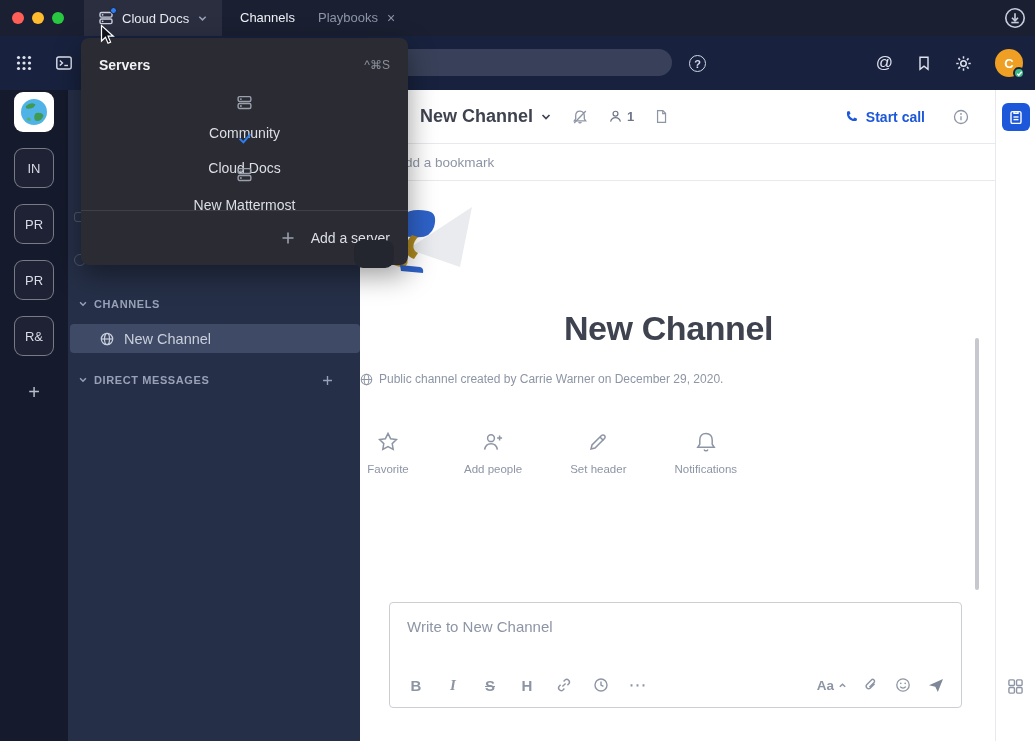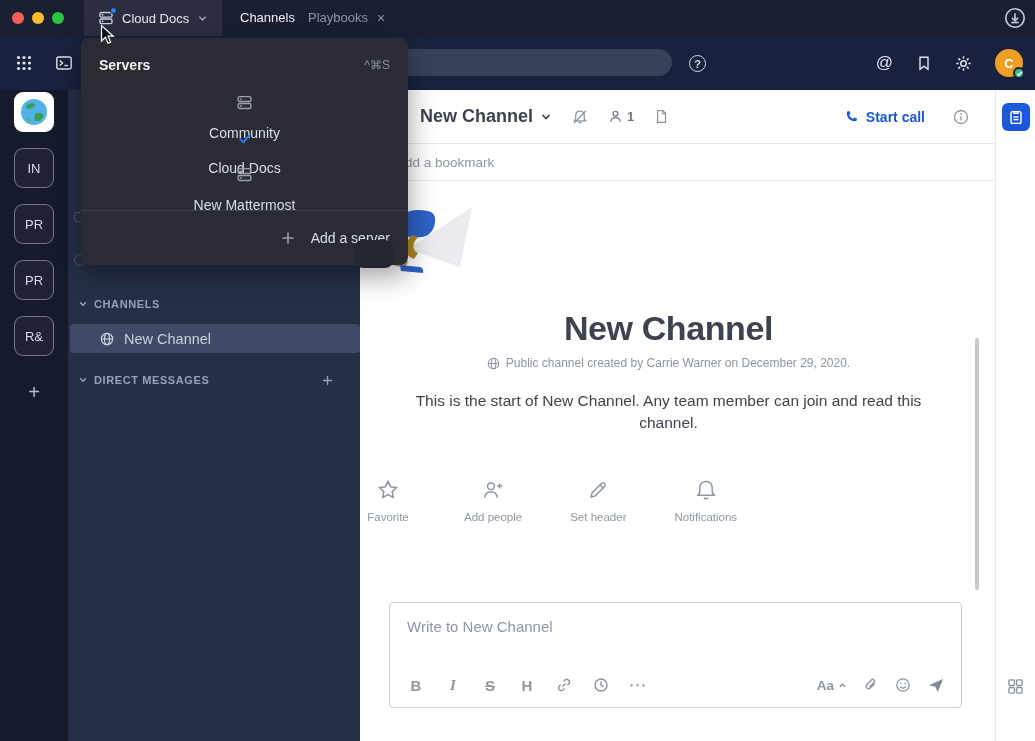--- a/index.html
+++ b/index.html
@@ -11,21 +11,21 @@
   .titlebar { position:absolute; left:0; top:0; width:1035px; height:36px; background:#1a1f31; }
   .traffic { position:absolute; left:12px; top:12px; display:flex; gap:8px; }
   .dot { width:12px; height:12px; border-radius:50%; }
   .dot.red{background:#ff5f57}.dot.yel{background:#febc2e}.dot.grn{background:#28c840}
   .server-btn { position:absolute; left:84px; top:0; height:36px; padding:0 14px; display:flex; align-items:center; gap:8px;
     background:rgba(255,255,255,0.07); color:#e8ebf2; font-size:13px; cursor:default; }
   .srv-ic { position:relative; width:16px; height:16px; color:#c9cfdd; }
   .srv-badge { position:absolute; top:-3px; right:-3px; width:7px; height:7px; border-radius:50%; background:#2d7ff2; border:1.5px solid #1a1f31; }
   .tab { position:absolute; top:0; height:36px; line-height:36px; font-size:13px; color:#8d95a8; display:flex; align-items:center; gap:9px; }
   .tab.active { color:#eef1f6; }
-  .tab-ch { left:240px; } .tab-pb { left:308px; }
+  .tab-ch { left:240px; } .tab-pb { left:318px; }
   .tab-close { color:#8d95a8; font-size:14px; line-height:1; cursor:pointer; }
   .dl-btn { position:absolute; right:9px; top:7px; width:22px; height:22px; color:#c7cddb; }
 
   
   .gheader { position:absolute; left:0; top:36px; width:1035px; height:54px; background:#18223e; }
   .gh-ic { position:absolute; color:#dfe3ee; }
   .prod-grid { left:15px; top:18px; }
   .console-ic { left:55px; top:18px; }
   .search-pill { position:absolute; left:363px; top:13px; width:309px; height:27px; border-radius:14px; background:rgba(255,255,255,0.14); }
   .help-circle { position:absolute; left:689px; top:19px; width:17px; height:17px; border:1.5px solid #d4d9e6; border-radius:50%;
@@ -64,21 +64,21 @@
   .chev-dk { color:#3f4350; }
   .hics { display:flex; align-items:center; gap:20px; margin-left:20px; color:#8d95a5; }
   .hic { cursor:pointer; color:#8d95a5; }
   .members { display:flex; align-items:center; gap:4px; color:#6f7689; font-size:13px; font-weight:600; cursor:pointer; }
   .chead-right { margin-left:auto; display:flex; align-items:center; gap:28px; }
   .startcall { display:flex; align-items:center; gap:7px; color:#1c58d9; font-size:14px; font-weight:600; cursor:pointer; }
   .bookmarks { height:37px; border-bottom:1px solid #e8e9ed; display:flex; align-items:center; padding-left:36px;
     color:#8d95a5; font-size:13.5px; cursor:pointer; }
   .intro { margin-top:10px; text-align:center; padding-right:18px; }
   .intro h1 { font-size:34px; font-weight:700; color:#3f4350; margin-top:22px; letter-spacing:-0.4px; }
-  .meta { margin-top:8px; display:flex; align-items:center; justify-content:center; gap:6px; color:#8d95a5; font-size:12px; }
+  .meta { margin-top:24px; display:flex; align-items:center; justify-content:flex-start; gap:6px; color:#8d95a5; font-size:12px; }
   .intro p { margin:20px auto 0; max-width:540px; font-size:15.5px; line-height:22px; color:#3f4350; }
   .actions { margin-top:44px; display:flex; justify-content:flex-start; gap:48px; }
   .action { display:flex; flex-direction:column; align-items:center; gap:9px; color:#8d95a5; font-size:11.5px; cursor:pointer; min-width:56px; }
   .scrollbar { position:absolute; right:16px; top:248px; width:4px; height:252px; border-radius:2px; background:#c6c8ce; }
   .composer { position:absolute; left:29px; top:512px; width:573px; height:106px; border:1px solid #ccced4; border-radius:4px; background:#fff; }
   .ph { padding:15px 17px; font-size:15px; color:#8d95a5; }
   .cbar { position:absolute; left:12px; right:16px; bottom:8px; height:28px; display:flex; align-items:center; }
   .cbtn { width:28px; height:26px; display:flex; align-items:center; justify-content:center; color:#8d95a5; font-size:15px; cursor:pointer; margin-right:9px; }
   .cbtn.b { font-weight:800; } .cbtn.i { font-style:italic; font-family:"Liberation Serif",serif; font-weight:700; }
   .cbtn.s { text-decoration:line-through; font-weight:600; } .cbtn.h { font-weight:700; }
@@ -326,21 +326,20 @@
       </svg>
       <h1>New Channel</h1>
       <div class="meta">
         <svg width="13" height="13" viewBox="0 0 14 14" fill="none" stroke="#8d95a5" stroke-width="1.1">
           <circle cx="7" cy="7" r="5.7"></circle>
             <ellipse cx="7" cy="7" rx="2.5" ry="5.7"></ellipse>
             <line x1="1.3" y1="7" x2="12.7" y2="7"></line>
         </svg>
         <span>Public channel created by Carrie Warner on December 29, 2020.</span>
       </div>
-      <p>This is the start of New Channel. Any team member can join and read this channel.</p>
       <div class="actions">
         <div class="action">
           <svg width="24" height="24" viewBox="0 0 24 24" fill="none" stroke="currentColor" stroke-width="1.5">
             <path d="M12 3.4 l2.6 5.3 5.8 .8 -4.2 4.1 1 5.8 -5.2 -2.7 -5.2 2.7 1 -5.8 -4.2 -4.1 5.8 -.8 Z"></path>
           </svg>
           <span>Favorite</span>
         </div>
         <div class="action">
           <svg width="24" height="24" viewBox="0 0 24 24" fill="none" stroke="currentColor" stroke-width="1.5">
             <circle cx="10" cy="8.2" r="3.4"></circle>

